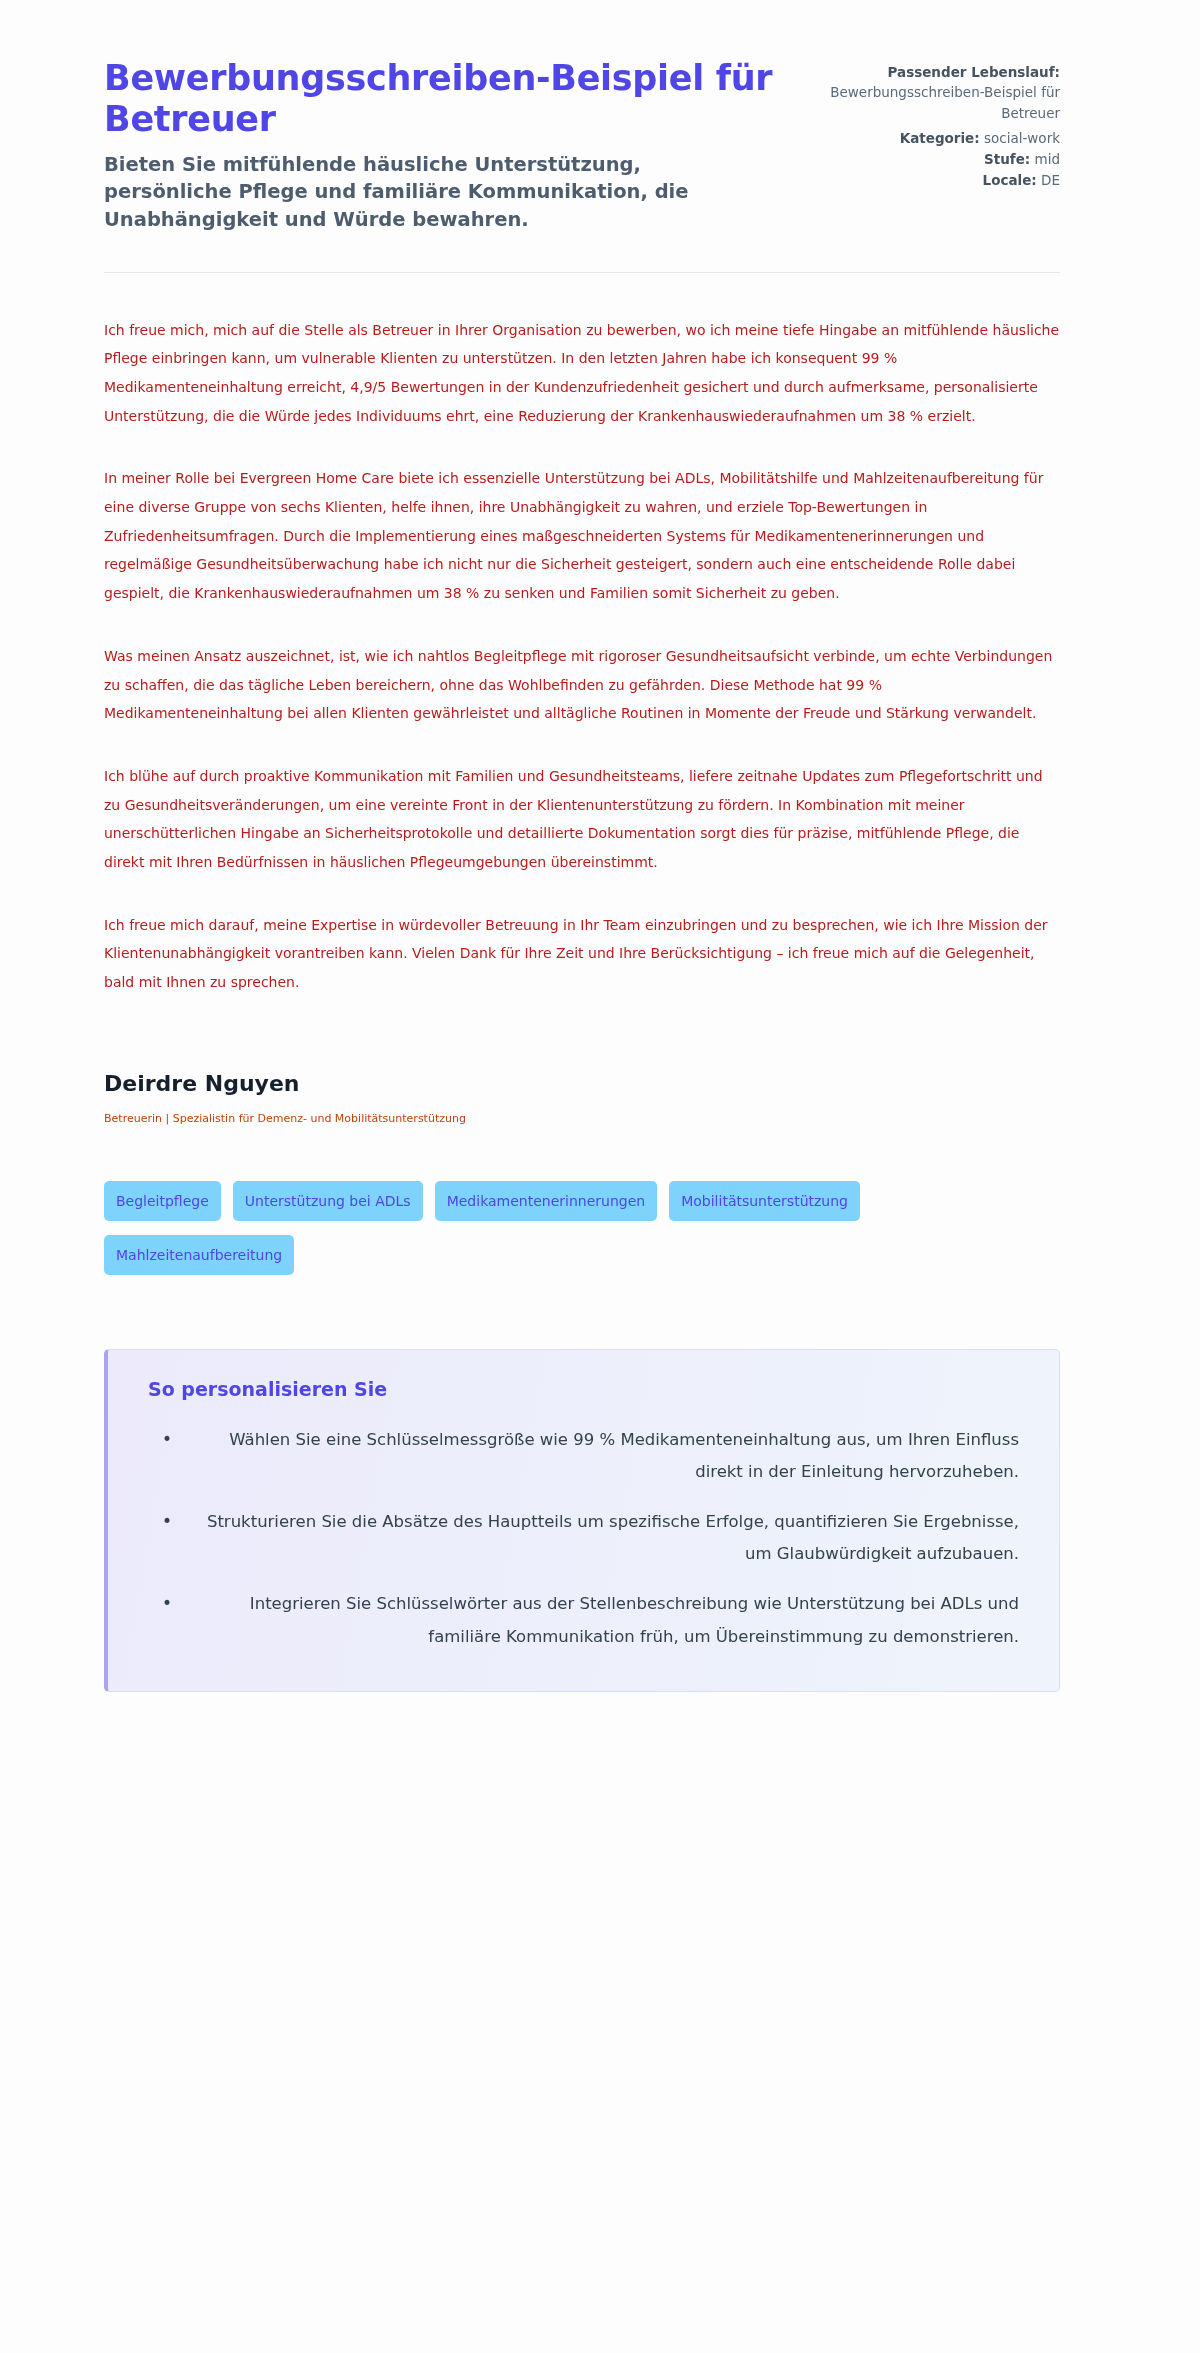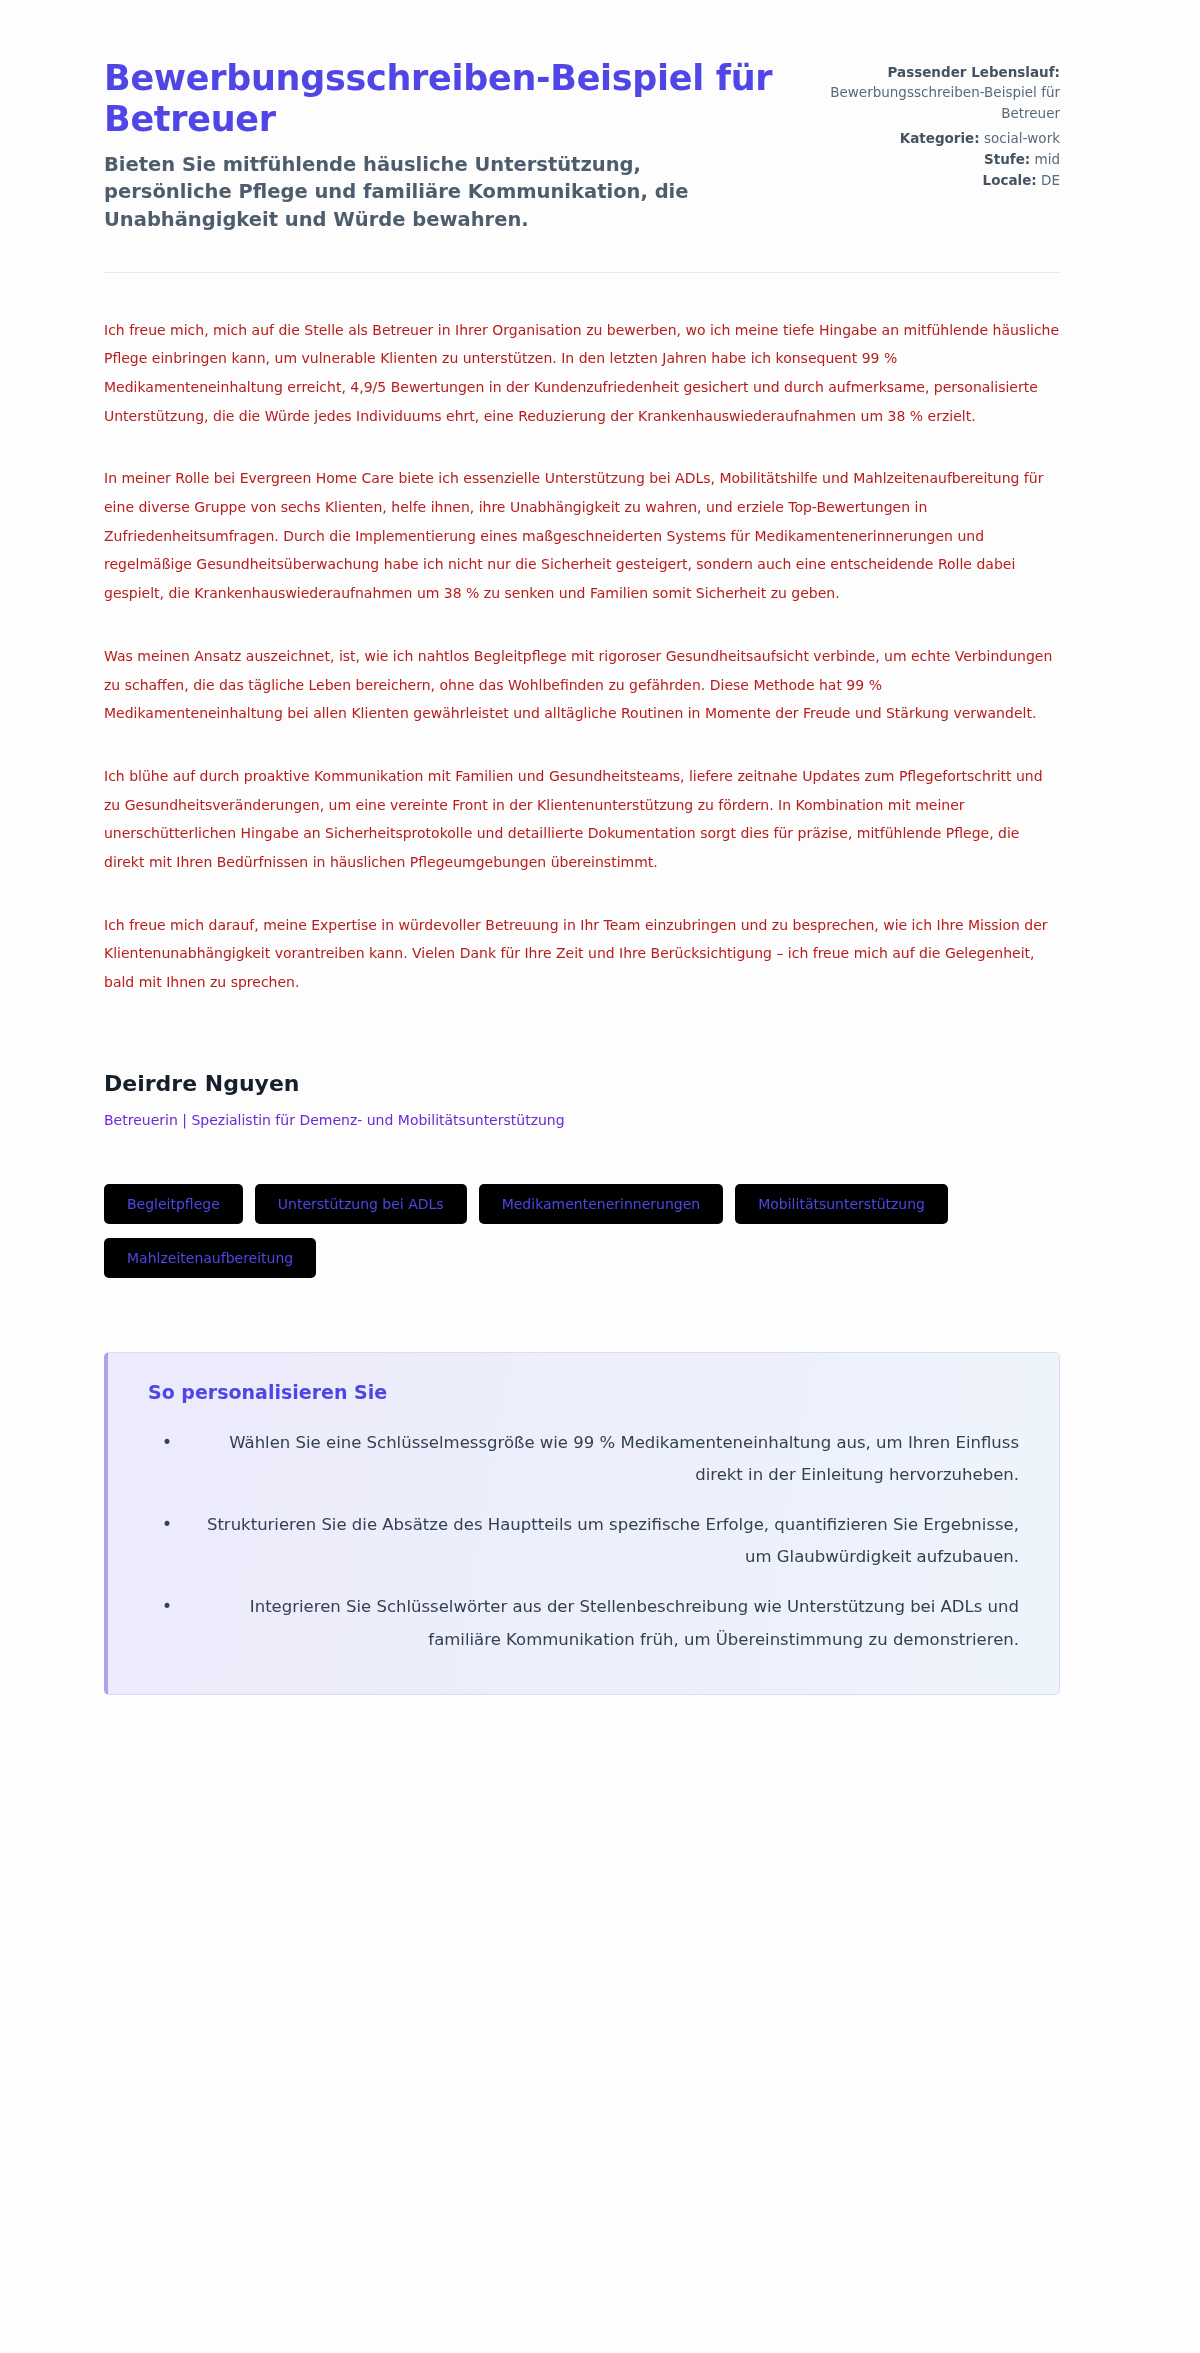--- a/index.html
+++ b/index.html
@@ -106,39 +106,39 @@
   .signature {
     padding-top: 40px;
   }
   .sig-name {
     font-size: 22px;
     font-weight: 700;
     color: #16202c;
     margin: 0 0 16px 0;
   }
   .sig-role {
-    font-size: 14px;
-    color: #6d28d9;
+    font-size: 11px;
+    color: #c2410c;
     margin: 0;
   }
 
   
   .tags {
     display: flex;
     flex-wrap: wrap;
     gap: 14px 12px;
     padding-top: 56px;
     max-width: 1000px;
   }
   .tag {
-    background: #000000;
+    background: #7dd3fc;
     color: #4f46e5;
     font-size: 14px;
     line-height: 1;
-    padding: 13px 23px;
+    padding: 13px 12px;
     border-radius: 5px;
     white-space: nowrap;
   }
 
   
   .callout {
     margin-top: 74px;
     background: #eef2fb;
     background: linear-gradient(100deg, #eceafb 0%, #eef4fc 100%);
     border: 1px solid #dcdcf2;

